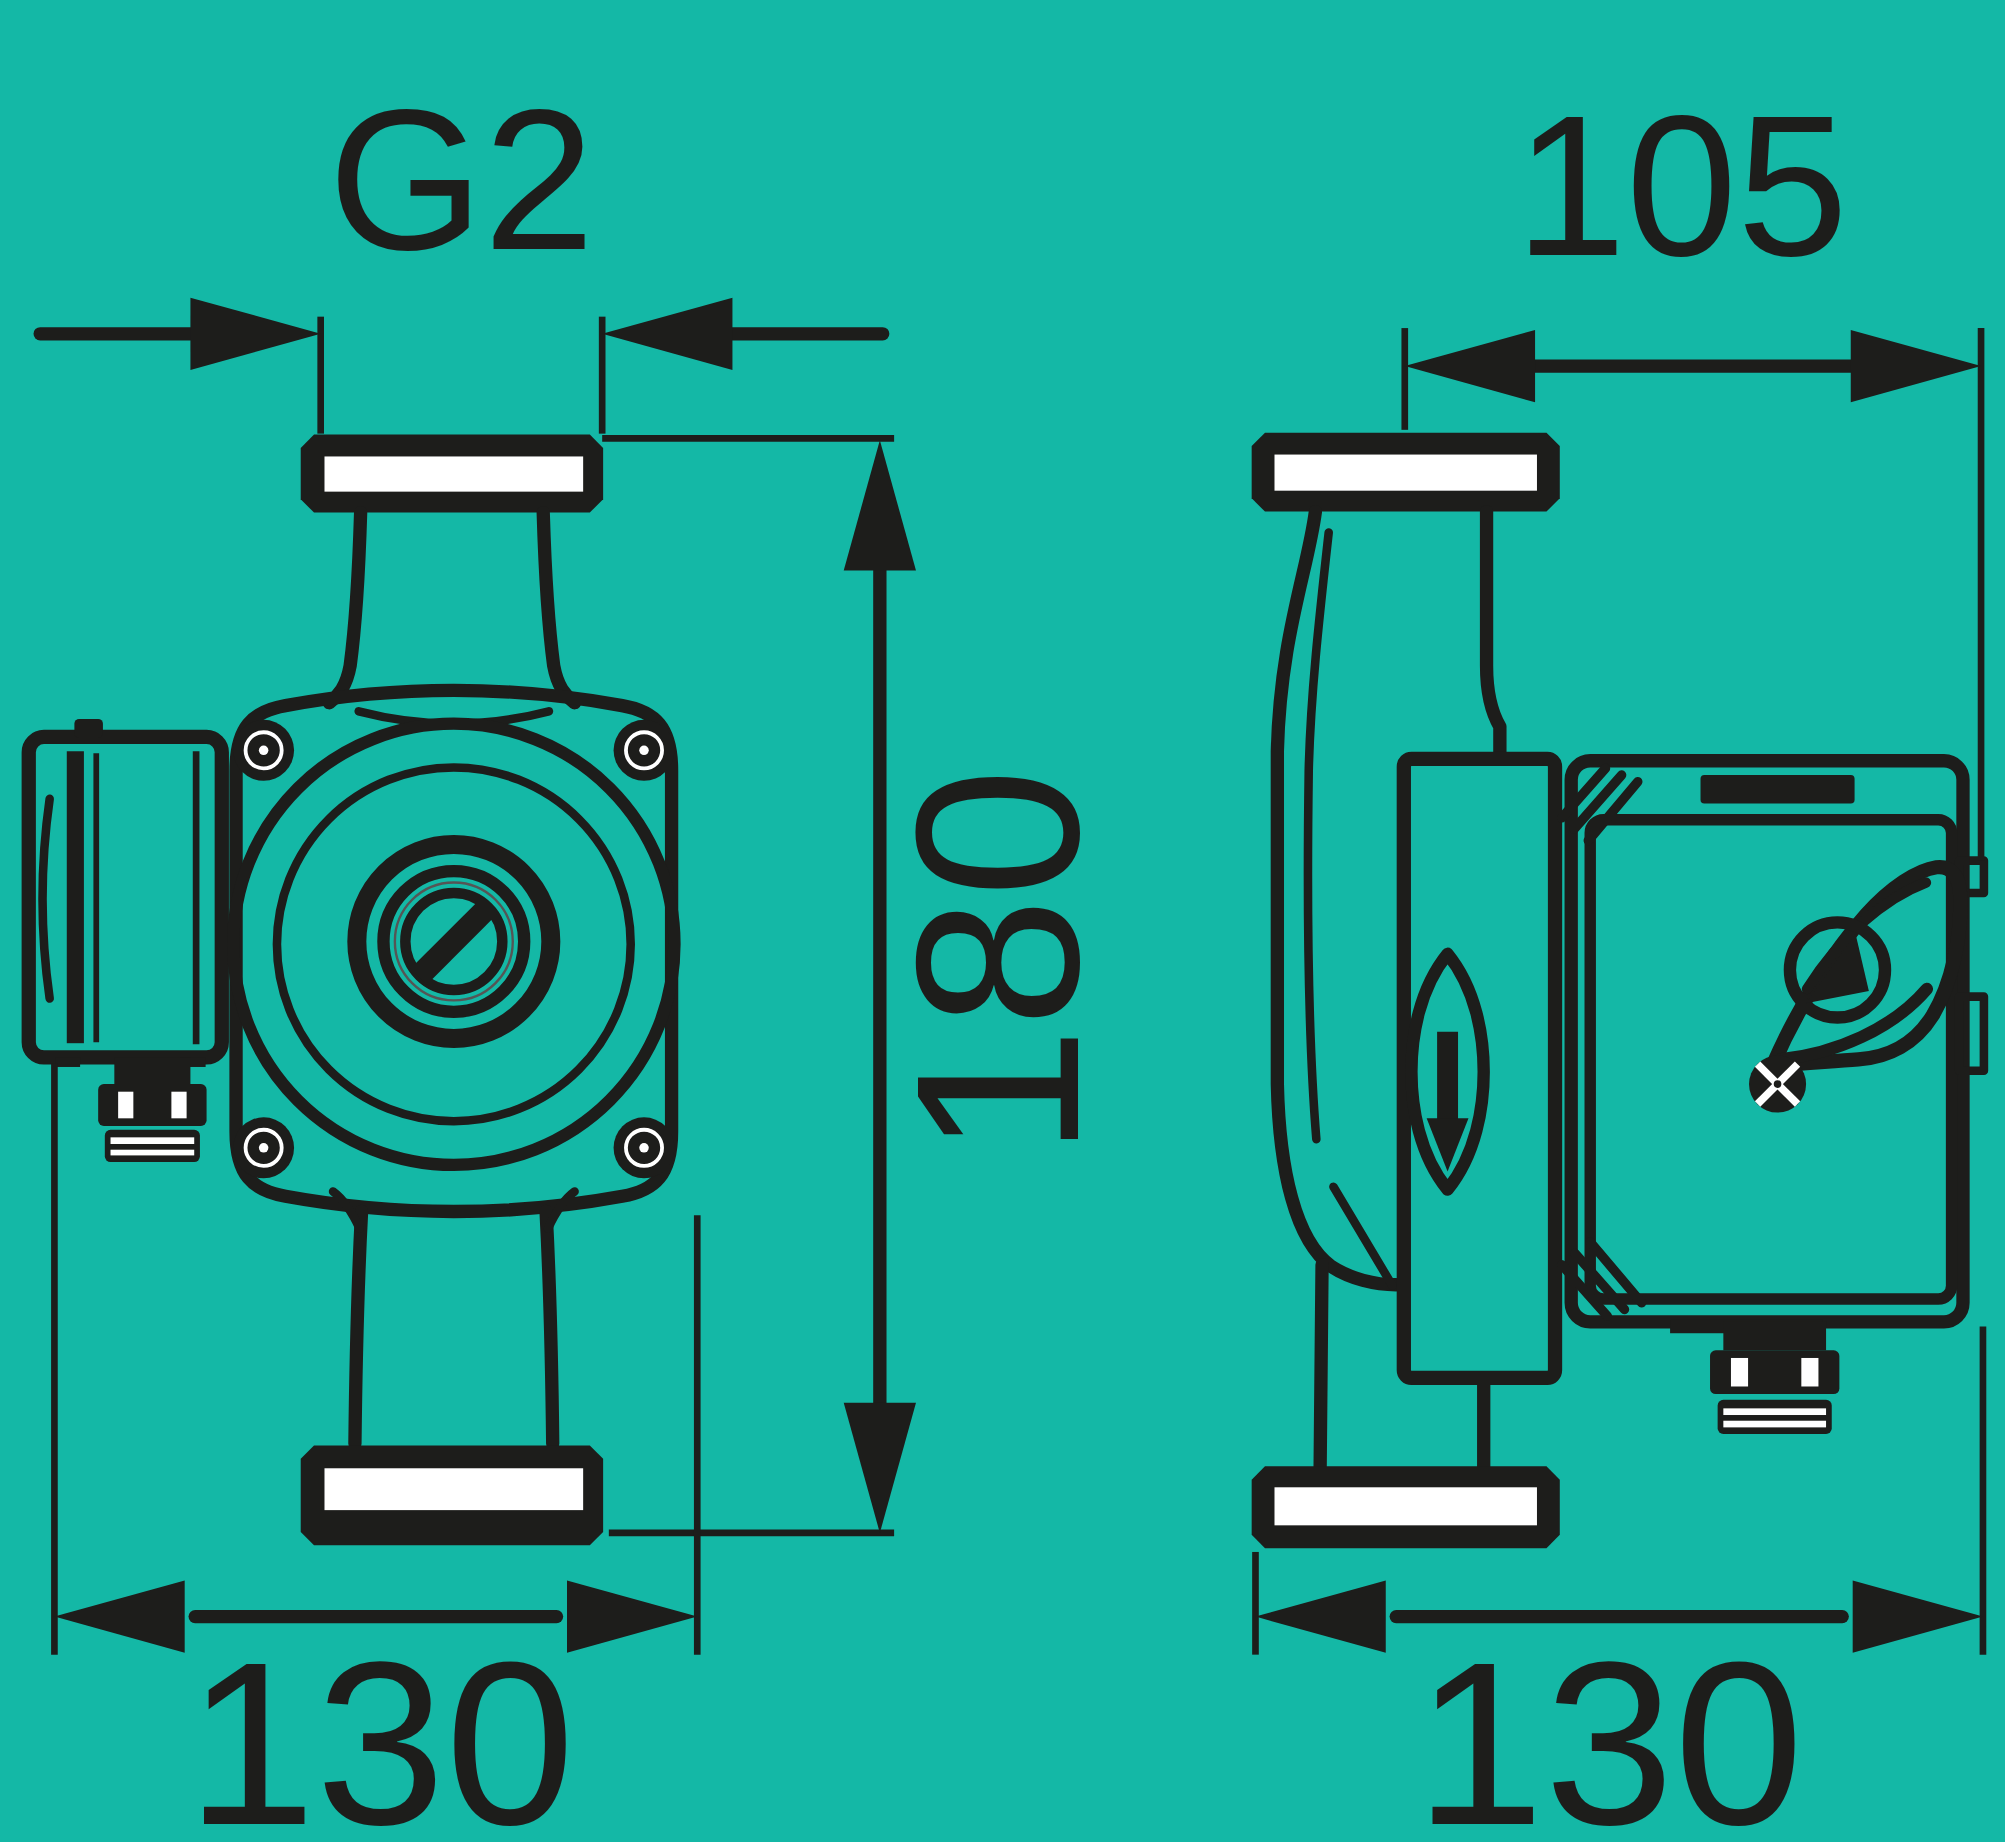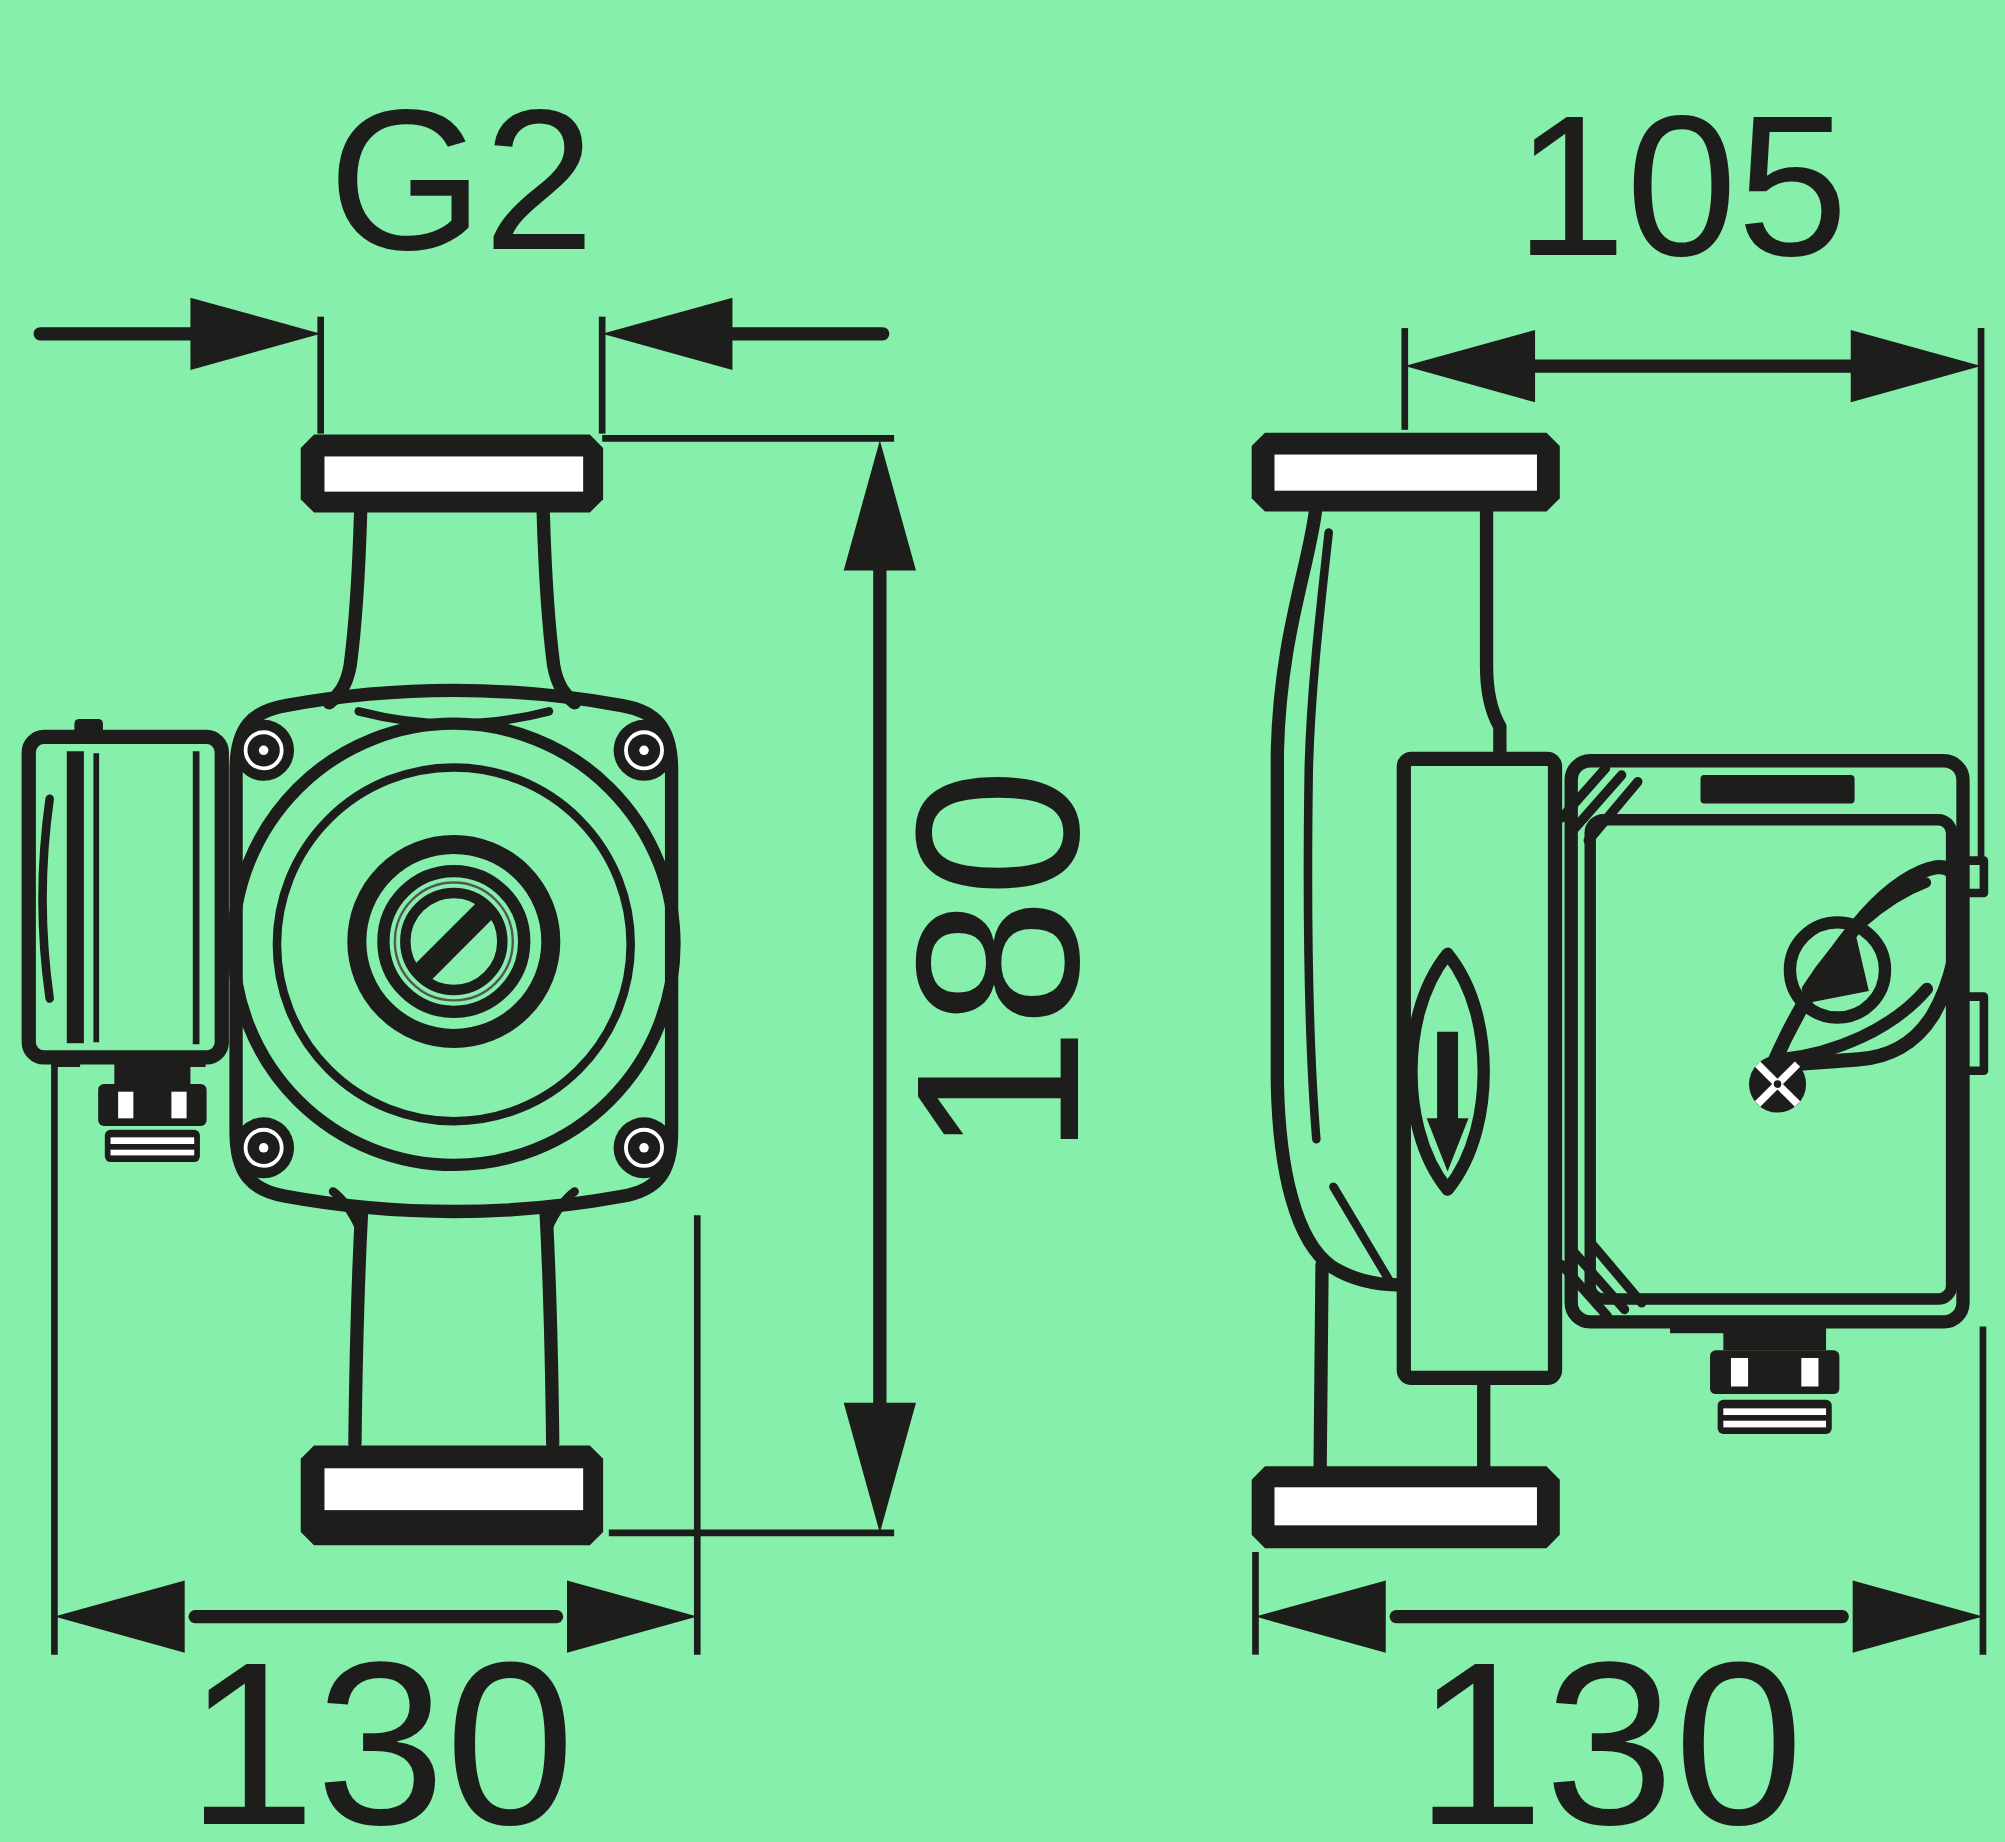--- a/index.html
+++ b/index.html
@@ -5,21 +5,21 @@
   html, body {
     margin: 0;
     padding: 0;
     background: #ffffff;
     font-family: "Liberation Sans", sans-serif;
   }
   .stage {
     width: 2006px;
     height: 1842px;
     position: relative;
-    background: #86efac;
+    background: #14b8a6;
     overflow: hidden;
   }
   svg { display: block; }
   .outline {
     fill: none;
     stroke: #1d1d1b;
     stroke-width: 14;
     stroke-linejoin: round;
     stroke-linecap: round;
   }

